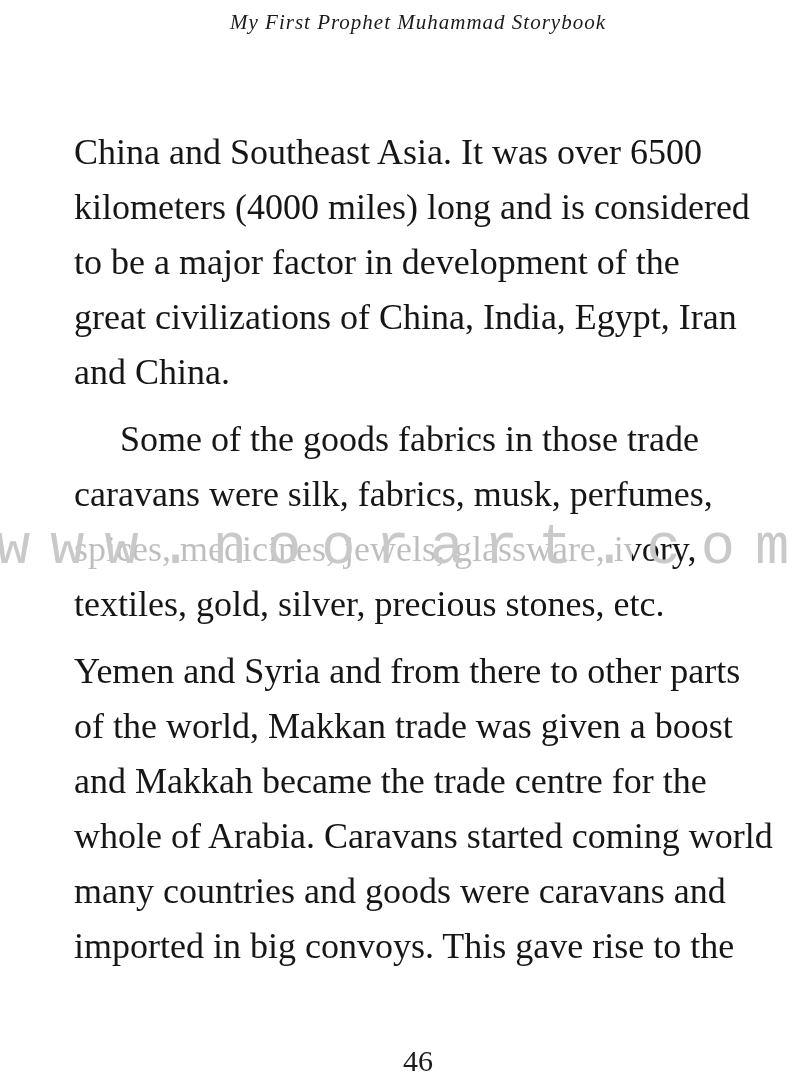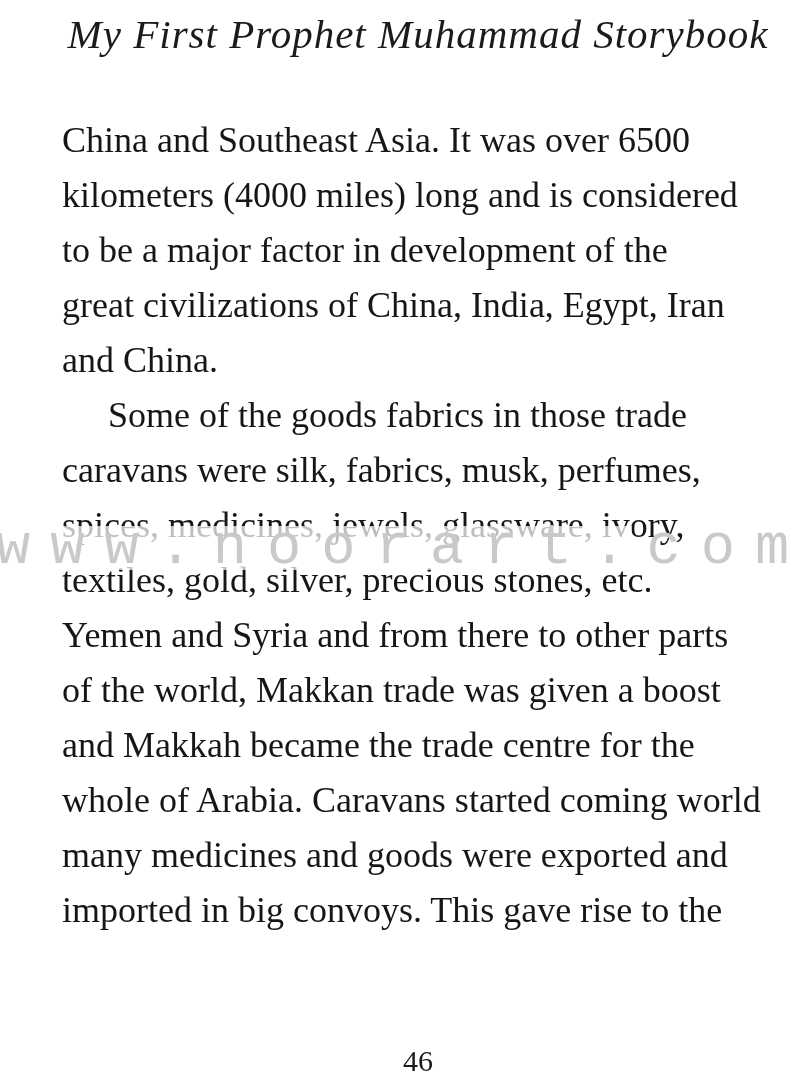--- a/index.html
+++ b/index.html
@@ -23,36 +23,36 @@
     top: 10px;
     left: 0;
     width: 100%;
     text-align: center;
   }
   .header-title {
     position: relative;
     left: 18px;
     font-family: "Liberation Serif", serif;
     font-style: italic;
-    font-size: 41px;
+    font-size: 21px;
     letter-spacing: 1px;
     color: #1b1b1b;
     white-space: nowrap;
   }
 
   
   .body-text {
     position: absolute;
     top: 113px;
     left: 62px;
     width: 700px;
     z-index: 1;
   }
   .para {
-    margin: 0;
+    margin: 12px;
     padding: 0;
   }
   .line {
     font-size: 36px;
     line-height: 55px;
     white-space: nowrap;
     color: #161616;
   }
   .line.indent {
     text-indent: 46px;
@@ -117,21 +117,21 @@
       <div class="line indent">Some of the goods fabrics in those trade</div>
       <div class="line">caravans were silk, fabrics, musk, perfumes,</div>
       <div class="line">spices, medicines, jewels, glassware, ivory,</div>
       <div class="line">textiles, gold, silver, precious stones, etc.</div>
     </div>
     <div class="para">
       <div class="line">Yemen and Syria and from there to other parts</div>
       <div class="line">of the world, Makkan trade was given a boost</div>
       <div class="line">and Makkah became the trade centre for the</div>
       <div class="line">whole of Arabia. Caravans started coming world</div>
-      <div class="line">many medicines and goods were exported and</div>
+      <div class="line">many countries and goods were caravans and</div>
       <div class="line">imported in big convoys. This gave rise to the</div>
     </div>
   </main>
 
   <div class="watermark-band">
     <span class="watermark-text">www.noorart.com</span>
   </div>
 
   <div class="page-number-row">
     <span class="page-number">46</span>

